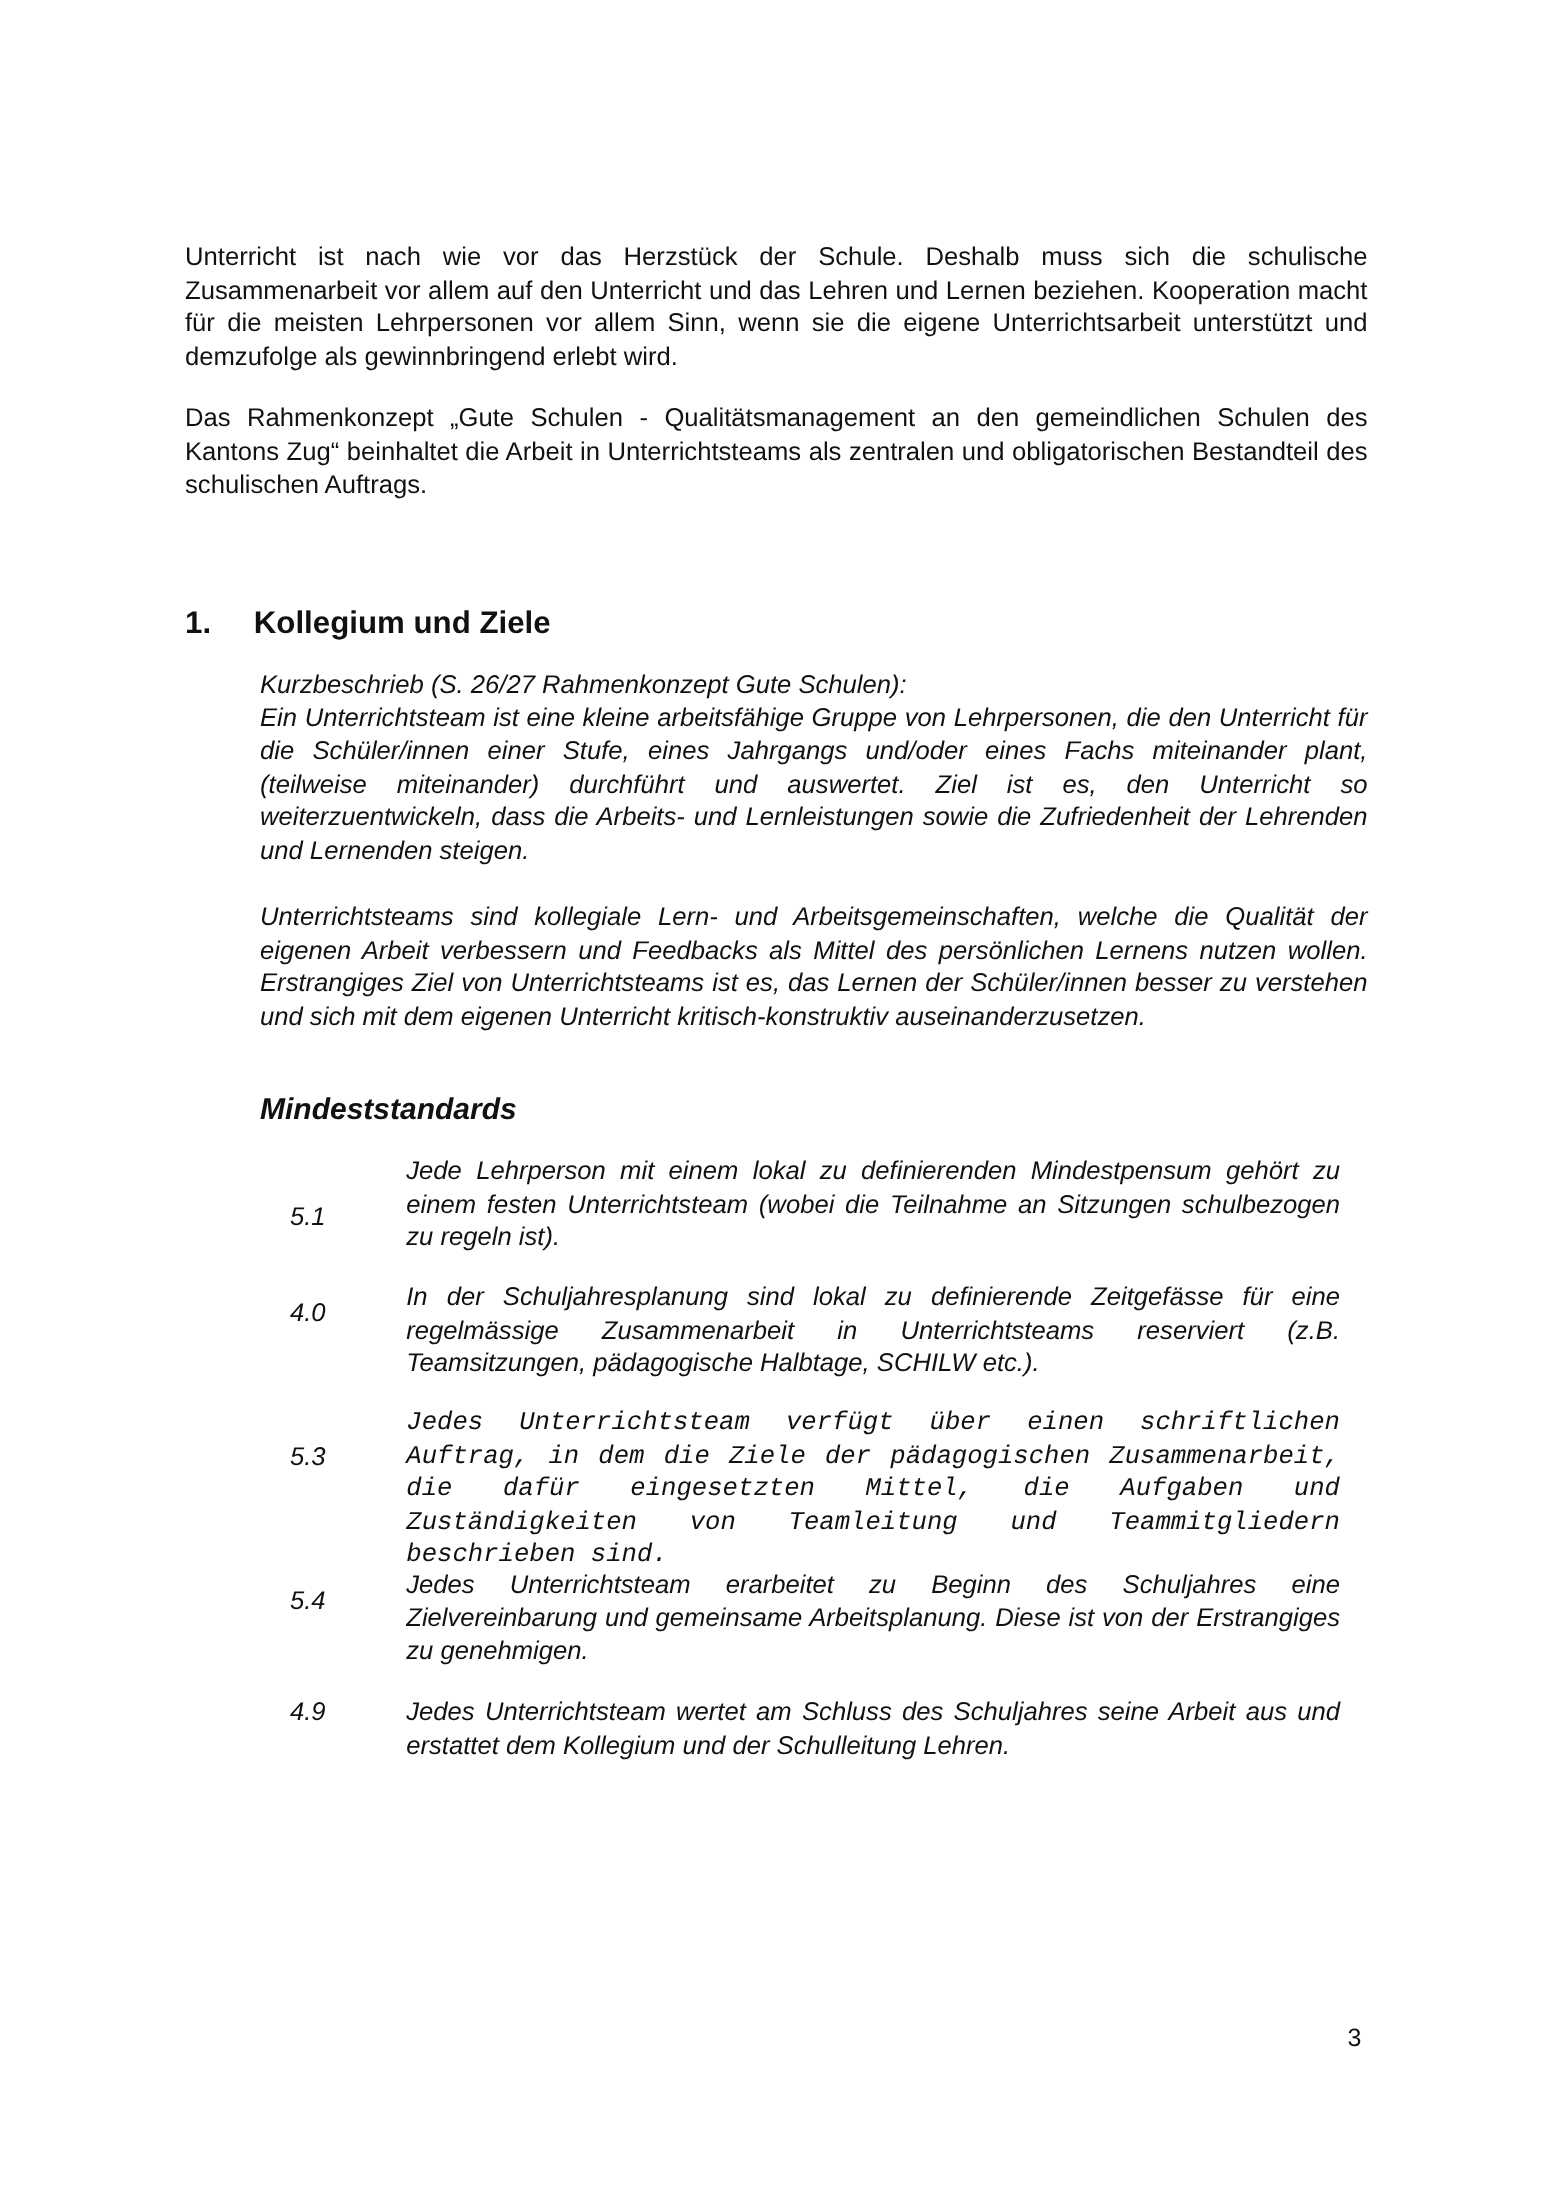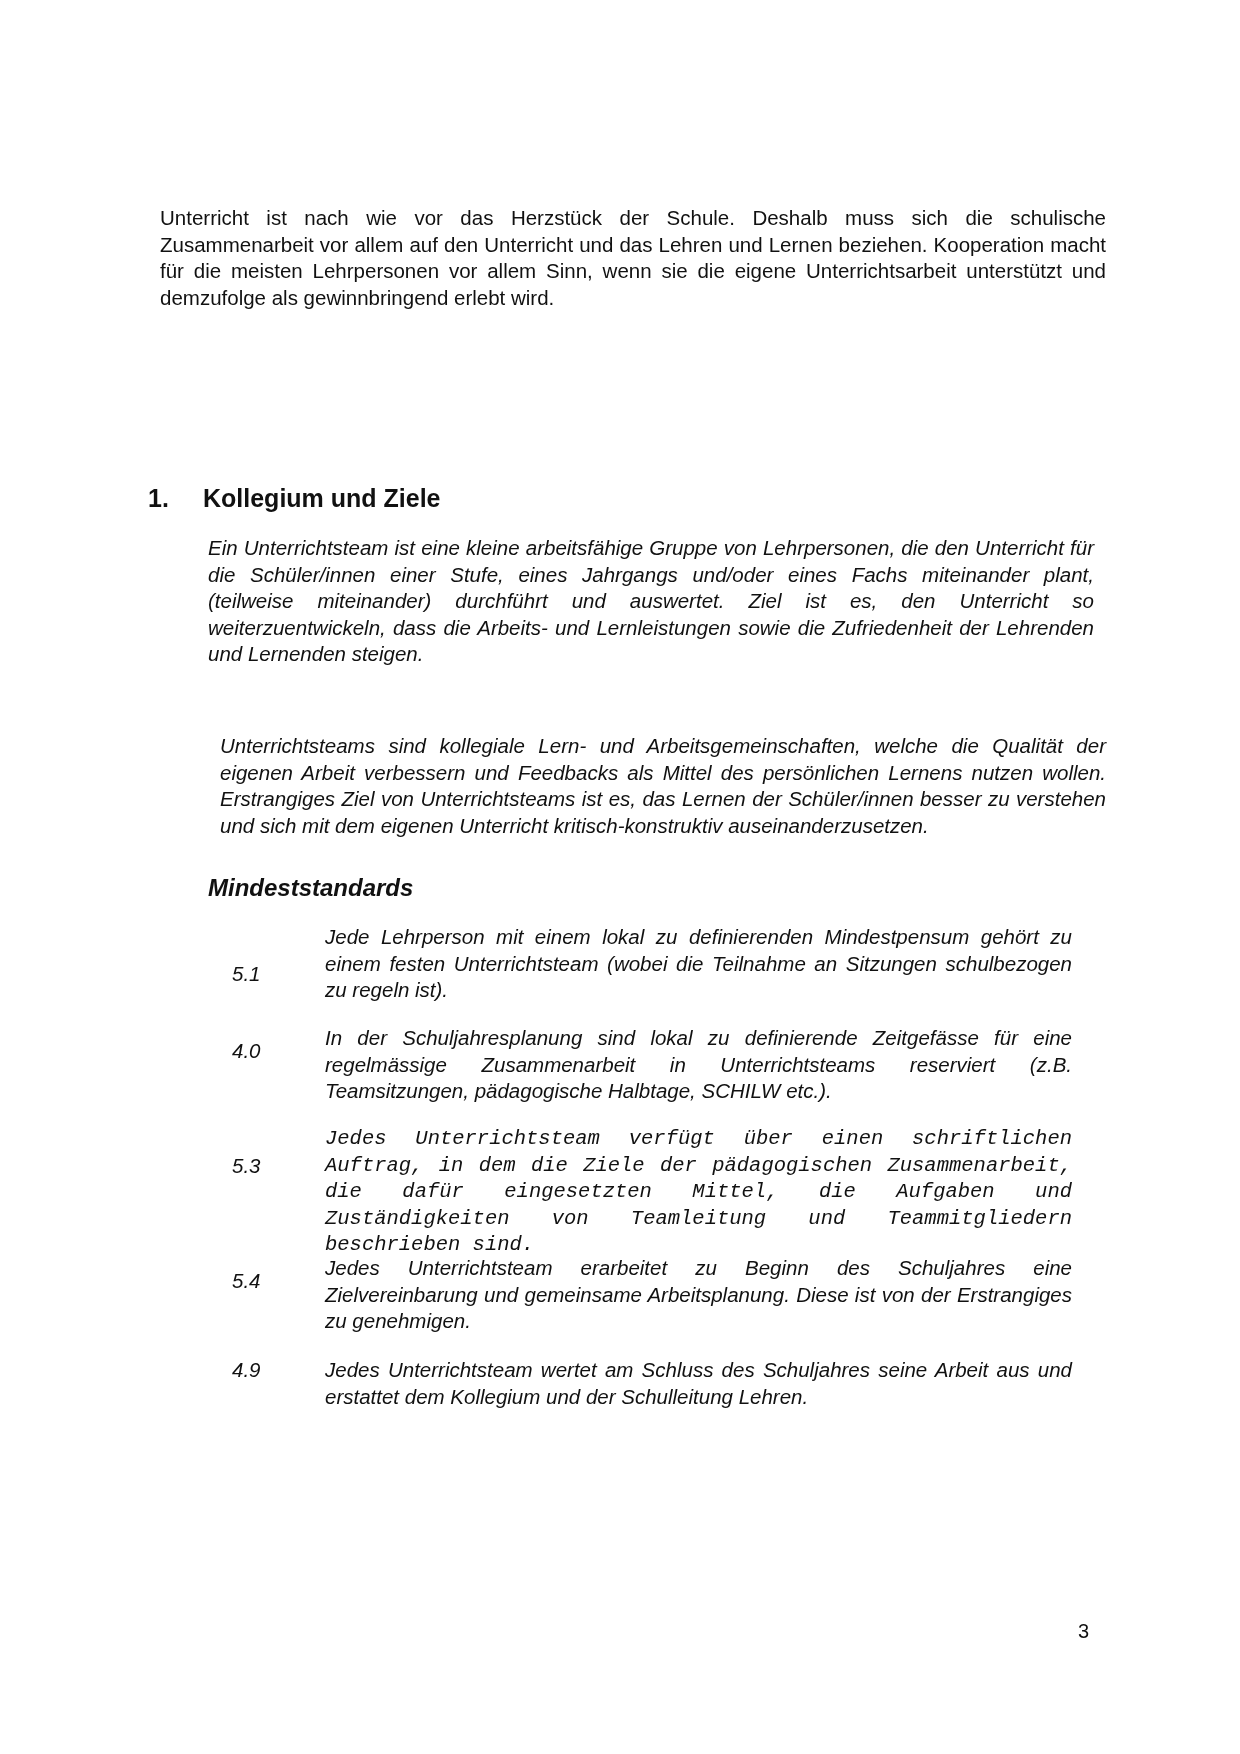--- a/index.html
+++ b/index.html
@@ -13,35 +13,37 @@
   .heading .num { position: absolute; left: 0; top: 0; }
   .heading .title { position: absolute; left: 55px; top: 0; white-space: nowrap; }
   .ital { font-style: italic; }
   .p3 { left: 208px; top: 535px; width: 886px; }
   .p4 { left: 208px; top: 721px; width: 886px; }
   .sub { position: absolute; left: 208px; top: 874px; font-size: 24px; font-weight: bold; font-style: italic; }
   .std { position: absolute; left: 232px; width: 840px; font-size: 20.5px; line-height: 26.6px; font-style: italic; }
   .std .n { position: absolute; left: 0; }
   .std .t { position: absolute; left: 93px; width: 747px; text-align: justify; text-align-last: left; }
   .pagenum { position: absolute; left: 1078px; top: 1620px; font-size: 20px; }
-  p { margin: 12px; }
+  p { margin: 0; }
 </style>
 </head>
 <body>
 
 <div class="page">
 
   <p class="para p1 last">Unterricht ist nach wie vor das Herzstück der Schule. Deshalb muss sich die schulische Zusammenarbeit vor allem auf den Unterricht und das Lehren und Lernen beziehen. Kooperation macht für die meisten Lehrpersonen vor allem Sinn, wenn sie die eigene Unterrichtsarbeit unterstützt und demzufolge als gewinnbringend erlebt wird.</p>
+  <p class="para p2 last">Das Rahmenkonzept „Gute Schulen - Qualitätsmanagement an den gemeindlichen Schulen des Kantons Zug“ beinhaltet die Arbeit in Unterrichtsteams als zentralen und obligatorischen Bestandteil des schulischen Auftrags.</p>
 
   <div class="heading">
     <span class="num">1.</span>
     <span class="title">Kollegium und Ziele</span>
   </div>
 
   <div class="para p3 ital" style="text-align-last:left;">
+    <div style="text-align:left;">Kurzbeschrieb (S. 26/27 Rahmenkonzept Gute Schulen):</div>
     <div>Ein Unterrichtsteam ist eine kleine arbeitsfähige Gruppe von Lehrpersonen, die den Unterricht für die Schüler/innen einer Stufe, eines Jahrgangs und/oder eines Fachs miteinander plant, (teilweise miteinander) durchführt und auswertet. Ziel ist es, den Unterricht so weiterzuentwickeln, dass die Arbeits- und Lernleistungen sowie die Zufriedenheit der Lehrenden und Lernenden steigen.</div>
   </div>
 
   <p class="para p4 ital" style="text-align-last:left;">Unterrichtsteams sind kollegiale Lern- und Arbeitsgemeinschaften, welche die Qualität der eigenen Arbeit verbessern und Feedbacks als Mittel des persönlichen Lernens nutzen wollen. Erstrangiges Ziel von Unterrichtsteams ist es, das Lernen der Schüler/innen besser zu verstehen und sich mit dem eigenen Unterricht kritisch-konstruktiv auseinanderzusetzen.</p>
 
   <div class="sub">Mindeststandards</div>
 
   <div class="std" style="top:924px;">
     <span class="n" style="top:13px;margin-top:24px;">5.1</span>
     <span class="t" style="top:0;">Jede Lehrperson mit einem lokal zu definierenden Mindestpensum gehört zu einem festen Unterrichtsteam (wobei die Teilnahme an Sitzungen schulbezogen zu regeln ist).</span>

